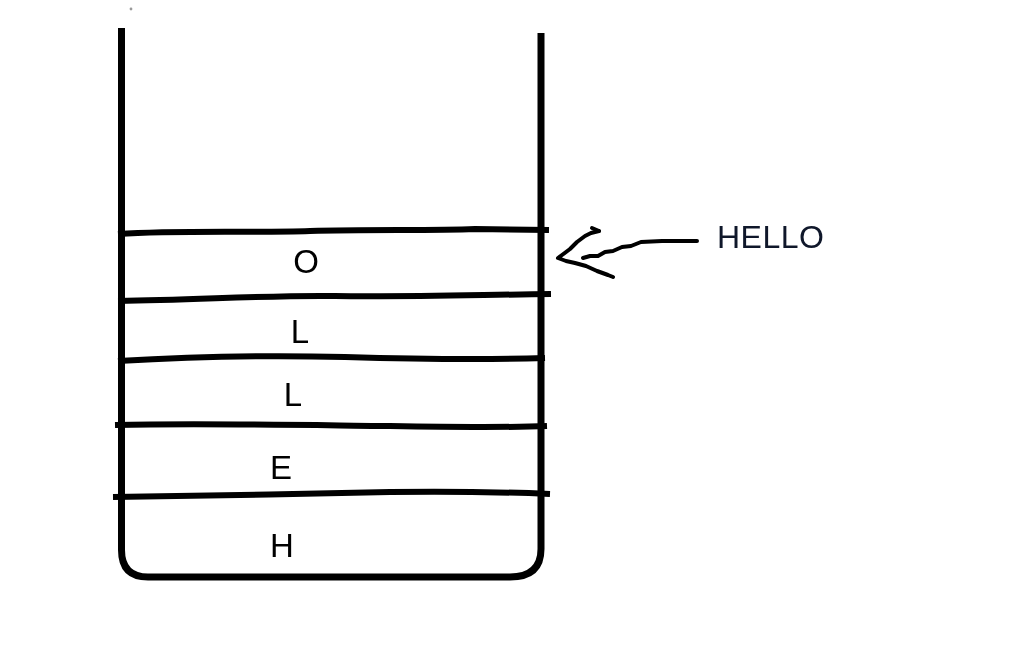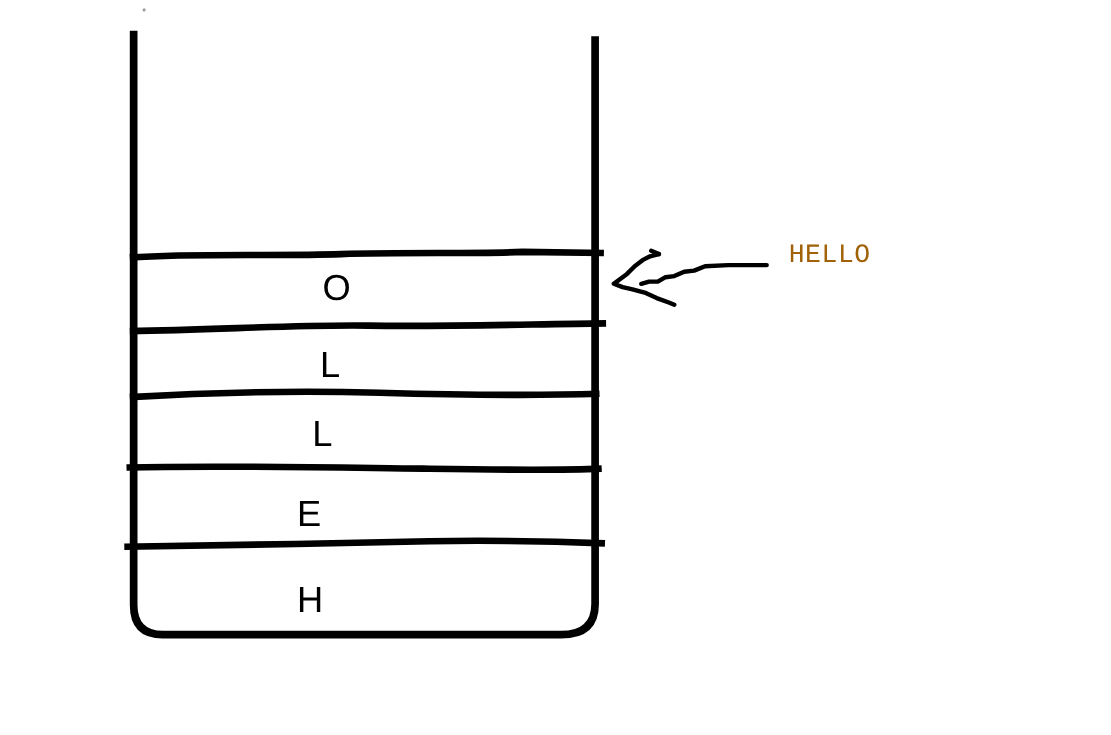--- a/index.html
+++ b/index.html
@@ -32,27 +32,26 @@
     font-size: 33px;
     line-height: 1;
     color: #000000;
     white-space: nowrap;
     user-select: none;
   }
   .annotation-label {
     position: absolute;
     left: 717px;
     top: 221px;
-    font-size: 24px;
+    font-size: 32px;
     line-height: 1;
-    color: #a16207;
+    color: #0f172a;
     letter-spacing: 0.5px;
     white-space: nowrap;
     user-select: none;
-    font-family: Liberation Mono, monospace;
   }
 </style>
 </head>
 <body>
 
 <div class="canvas">
 
   <svg class="drawing-svg" width="1010" height="668" viewBox="0 0 1010 668">
 
     <circle cx="131" cy="9" r="1.4" fill="#9a9a9a"></circle>

